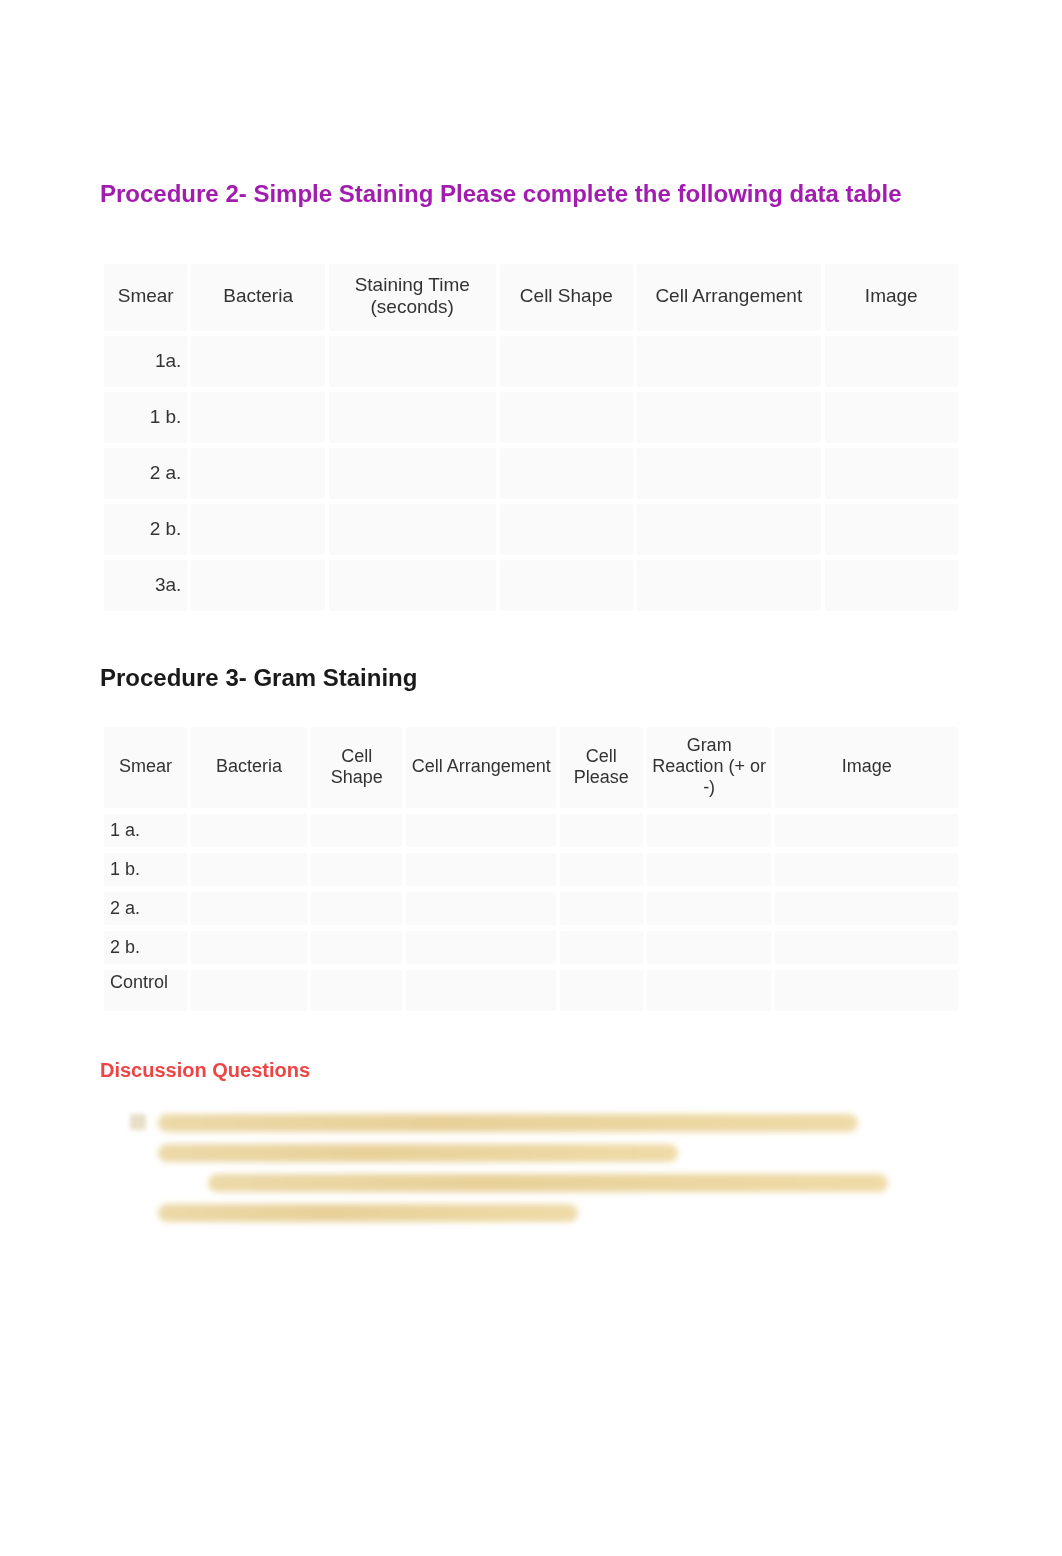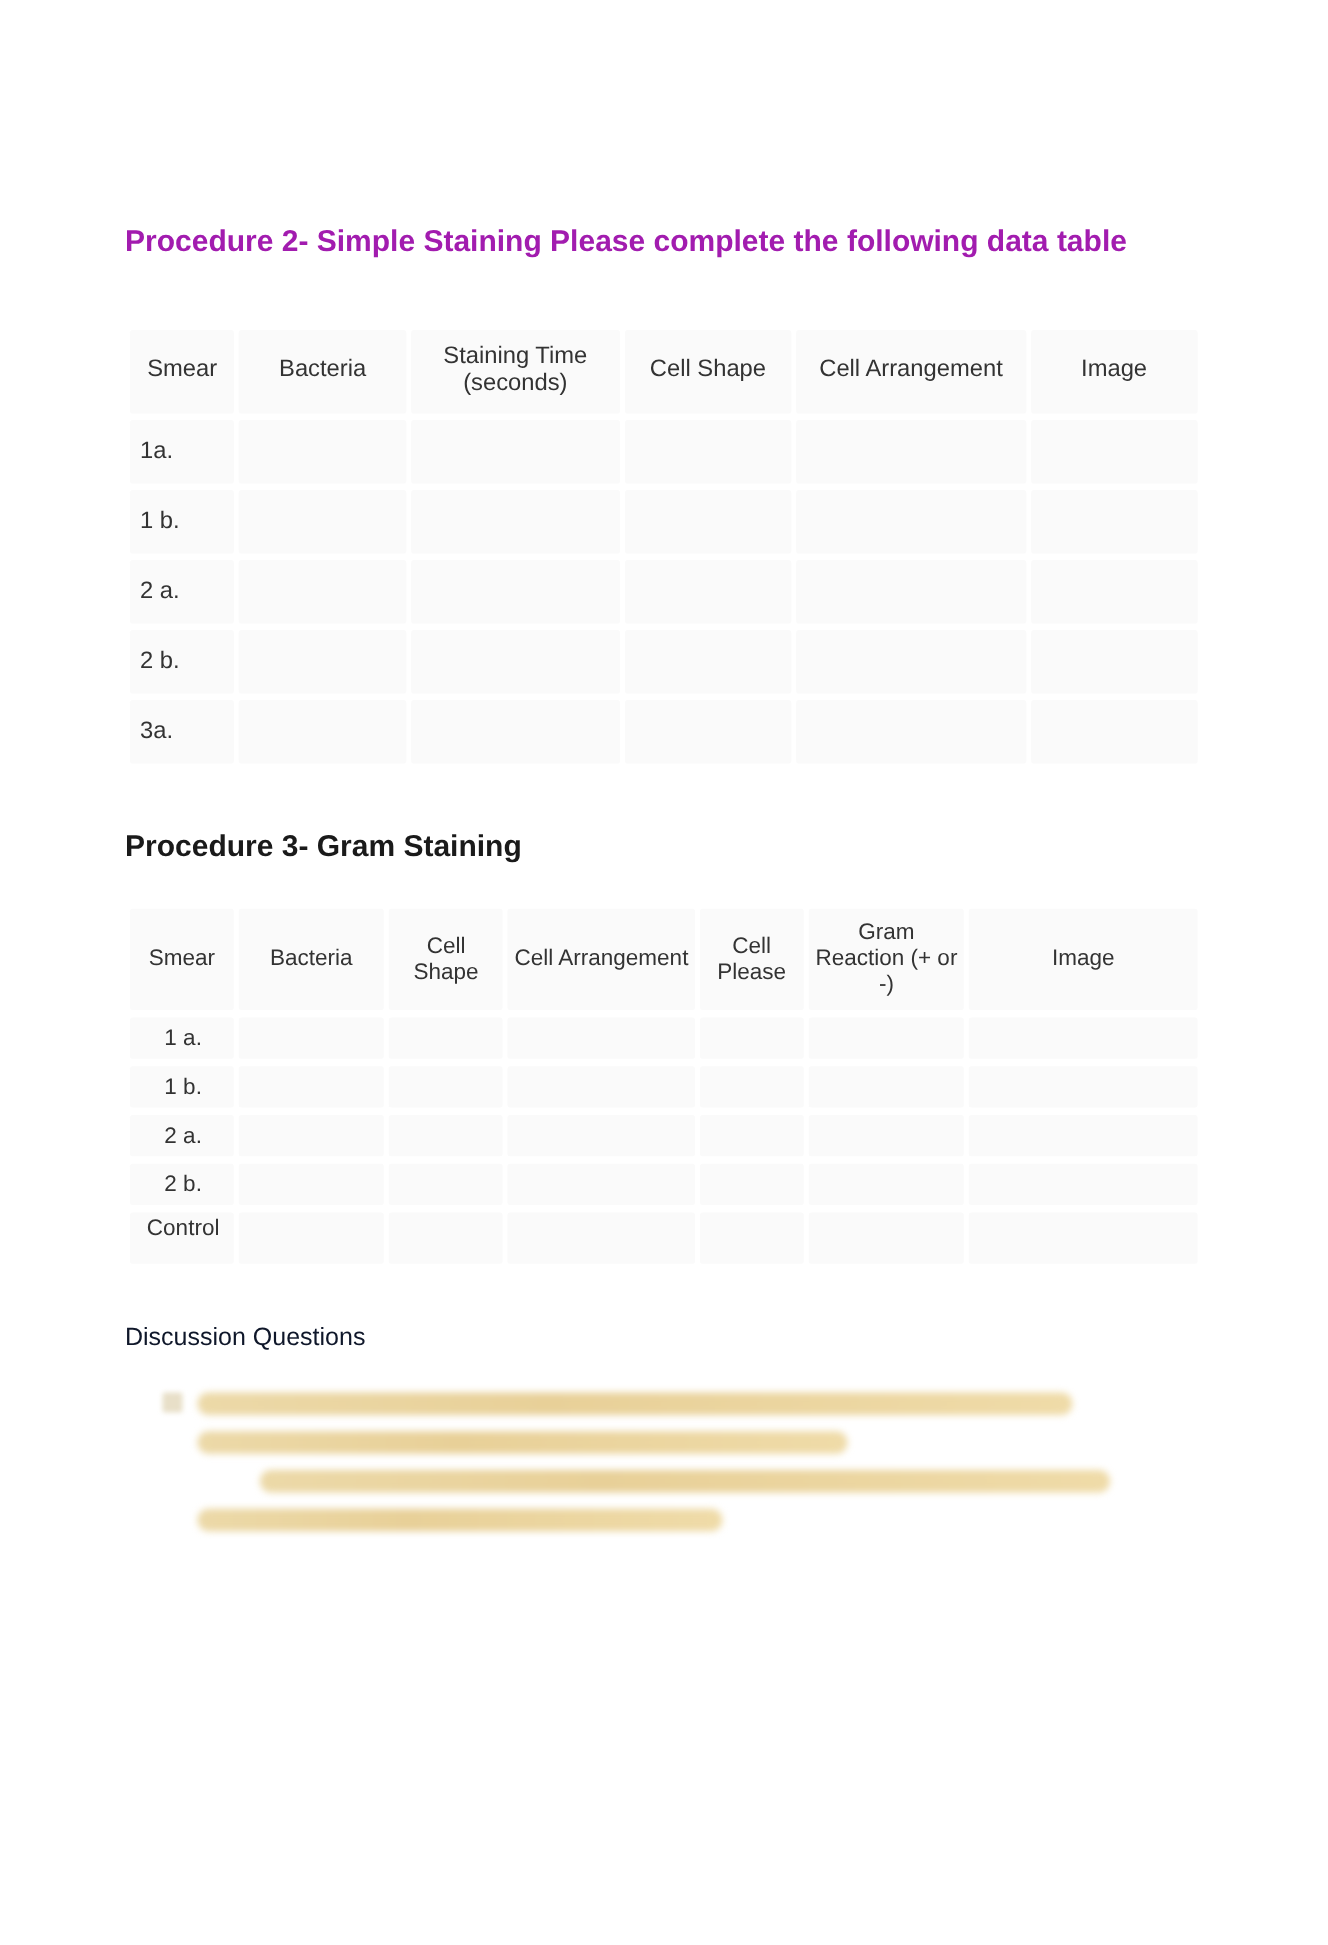--- a/index.html
+++ b/index.html
@@ -23,22 +23,22 @@
     }
     h2.title-2 {
       font-size: 24px;
       font-weight: bold;
       color: #1a1a1a;
       margin-top: 48px;
       margin-bottom: 29px;
     }
     h3.title-3 {
       font-size: 20px;
-      font-weight: normal;
-      color: #0f172a;
+      font-weight: bold;
+      color: #ef4444;
       margin-top: 42px;
       margin-bottom: 28px;
     }
     table {
       width: 100%;
       border-collapse: separate;
       border-spacing: 4px 6px;
     }
     table.procedure2 th,
     table.procedure2 td {
@@ -49,41 +49,41 @@
       vertical-align: middle;
       border-radius: 2px;
       box-shadow: 0 1px 0 rgba(0,0,0,0.02);
     }
     table.procedure2 th {
       font-weight: normal;
       padding: 10px 6px 12px 6px;
     }
     table.procedure2 td {
       padding: 14px 6px;
-      text-align: left;
+      text-align: right;
     }
     table.procedure2 td.label {
       padding-left: 8px;
     }
     table.procedure3 th,
     table.procedure3 td {
       background: #fafafa;
       font-size: 18px;
       color: #333;
       text-align: center;
       vertical-align: middle;
       border-radius: 2px;
     }
     table.procedure3 th {
       font-weight: normal;
       padding: 8px 4px 10px 4px;
     }
     table.procedure3 td {
       padding: 6px 4px;
-      text-align: center;
+      text-align: left;
     }
     table.procedure3 td.label {
       padding-left: 6px;
     }
     table.procedure3 tr.control td {
       padding-top: 2px;
       padding-bottom: 18px;
       vertical-align: top;
     }
     .discussion {

